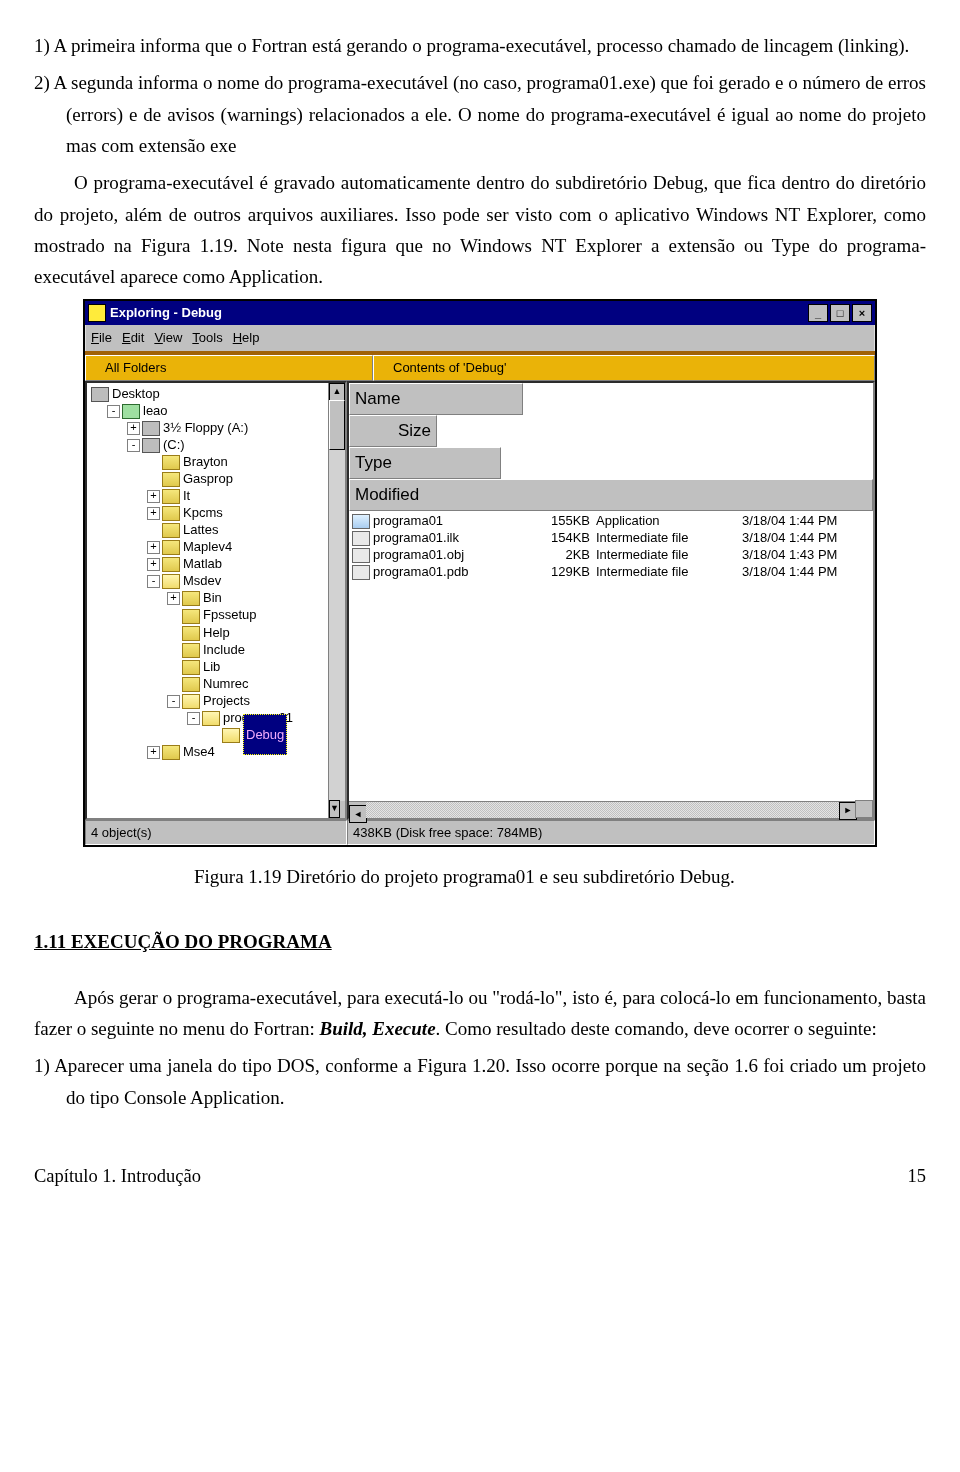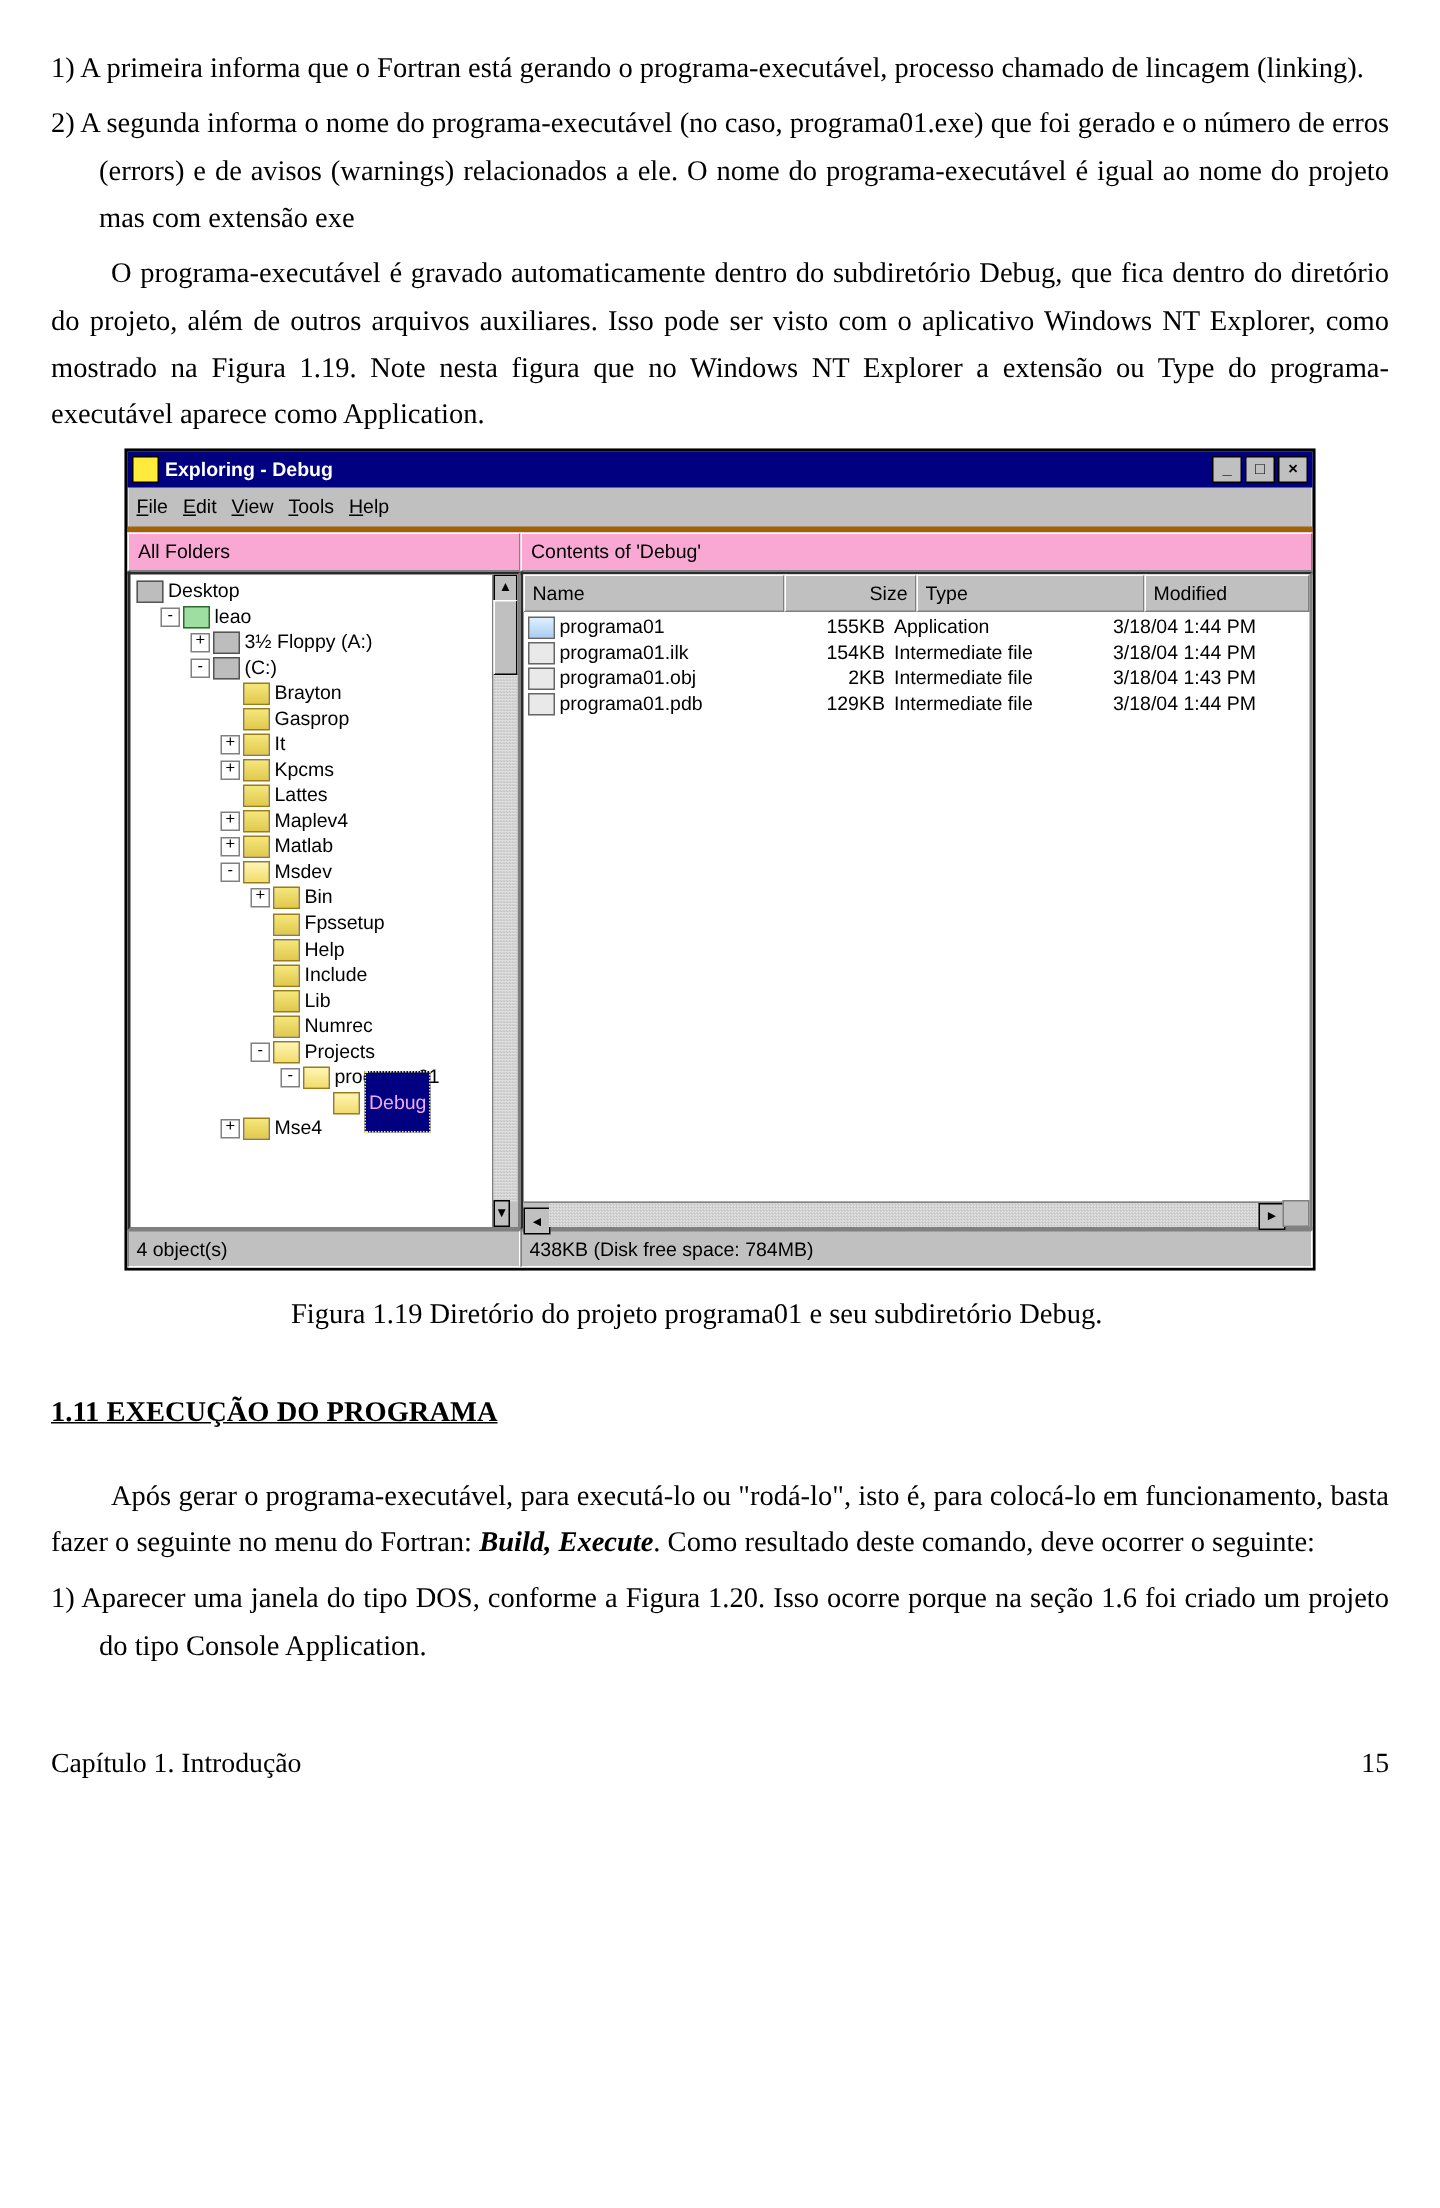--- a/index.html
+++ b/index.html
@@ -47,22 +47,22 @@
     background: #c0c0c0;
     border: 1px solid #000;
     margin-left: 2px;
     display: flex; align-items: center; justify-content: center;
     font-family: Arial; font-size: 11px; font-weight: bold; color:#000;
   }
   .menubar { display: flex; gap: 10px; padding: 2px 6px 3px 6px; border-bottom: 4px solid #a16207; font-size: 13px;}
   .menubar span u { text-decoration: underline; }
   .panehdr { display: flex; }
   .panehdr .lbl {
-    background: #f9a8d4; border: 1px solid #fff; border-right-color:#808080; border-bottom-color:#808080;
-    padding: 1px 6px; font-size: 13px;
+    background: #eab308; border: 1px solid #fff; border-right-color:#808080; border-bottom-color:#808080;
+    padding: 1px 19px; font-size: 13px;
   }
   .panehdr .lbl.left { width: 248px; }
   .panehdr .lbl.right { flex: 1; }
   .panes { display: flex; height: 439px; }
   .treepane {
     width: 258px; background: #fff; border: 2px inset #808080;
     position: relative; overflow: hidden;
   }
   .listpane {
     flex: 1; background: #fff; border: 2px inset #808080; display:flex; flex-direction:column;
@@ -96,21 +96,21 @@
     display:inline-block;width:16px;height:13px;vertical-align:middle;margin-right:3px;
     background: linear-gradient(#f5e77c,#e0c94d); border:1px solid #9a7d18;
   }
   .tree .fico.open { background: linear-gradient(#fff6b3,#f1dc6c); }
   .tree .dico { display:inline-block;width:16px;height:13px;vertical-align:middle;margin-right:3px;background:#bdbdbd;border:1px solid #555; }
   .tree .cico { display:inline-block;width:16px;height:13px;vertical-align:middle;margin-right:3px;background:#9edfa1;border:1px solid #2c6b2f; }
   .tree .sel { background:#000080;color:#f0abfc;padding:12px 2px; border:1px dotted #ff0; }
   .lv0{padding-left:4px}.lv1{padding-left:20px}.lv2{padding-left:40px}.lv3{padding-left:60px}
   .lv4{padding-left:80px}.lv5{padding-left:100px}.lv6{padding-left:120px}
 
-  .listhdr { display:flex; font-size:13px; }
+  .listhdr { display:flex; font-size:17px;flex-direction:column; }
   .listhdr .col { background:#c0c0c0;border:1px solid #fff;border-right-color:#808080;border-bottom-color:#808080;padding:1px 5px; }
   .c-name{width:162px}.c-size{width:76px;text-align:right}.c-type{width:140px}.c-mod{flex:1}
   .rows{font-size:13px;padding-top:1px;}
   .row{display:flex;line-height:17px;padding:0 0 0 3px;}
   .row .ic{display:inline-block;width:16px;height:13px;border:1px solid #666;background:#e9e9e9;margin-right:3px;vertical-align:middle;}
   .row .ic.app{background:linear-gradient(#dff1ff,#a9cdf0);}
 
   .statusbar{display:flex;font-size:13px;}
   .statusbar .cell{background:#c0c0c0;border:1px solid #fff;border-top-color:#808080;border-left-color:#808080;padding:1px 5px;}
   .statusbar .cell.a{width:250px}.statusbar .cell.b{flex:1}

